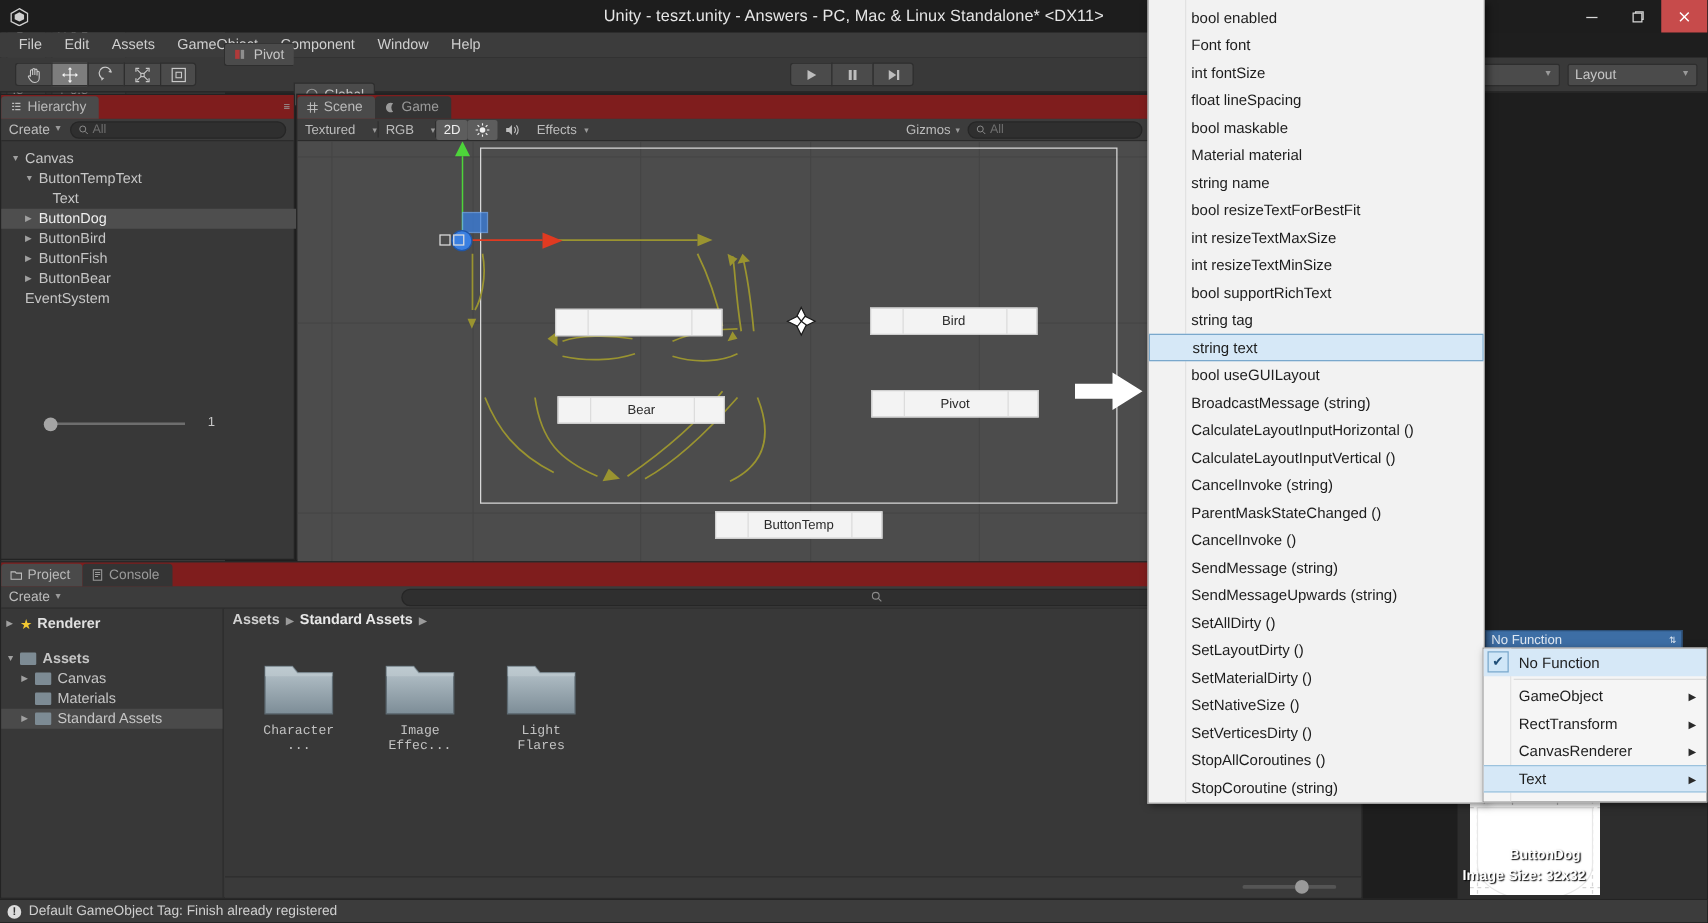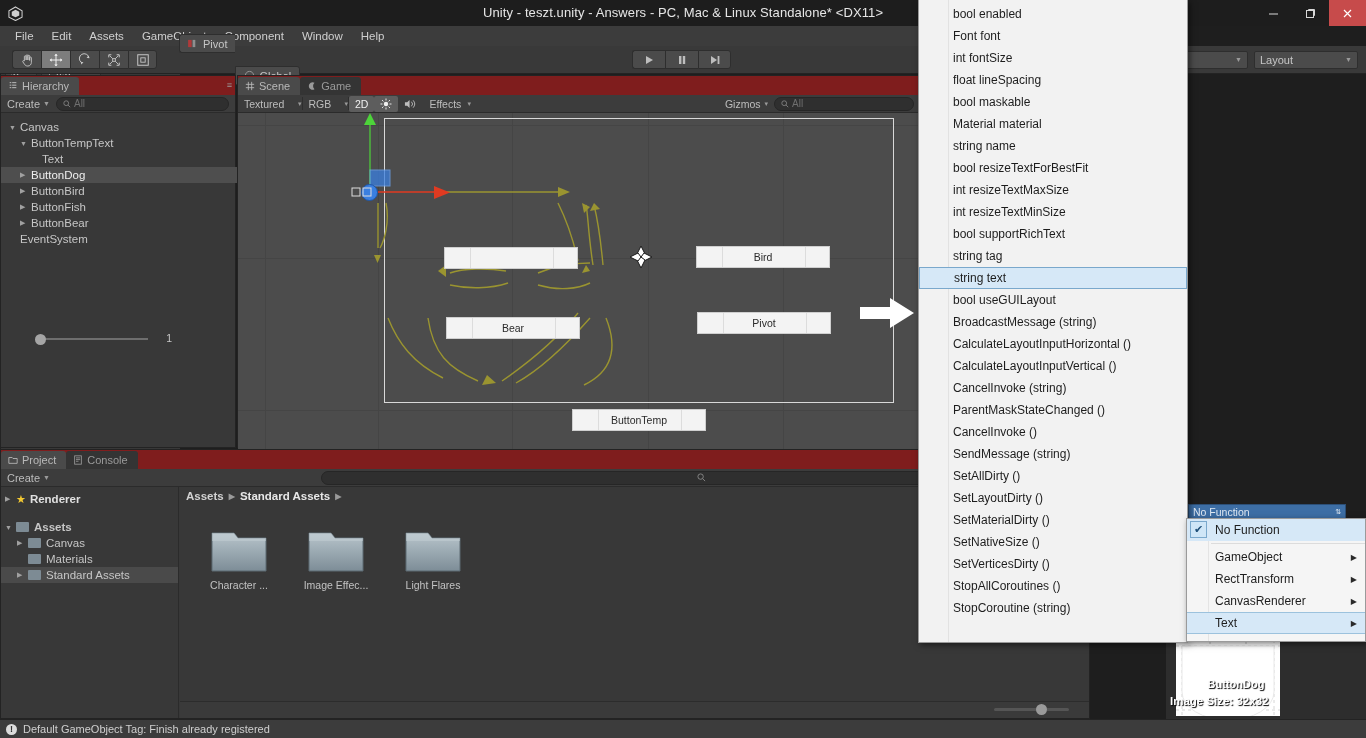--- a/index.html
+++ b/index.html
@@ -106,21 +106,21 @@
   .node .seg{position:absolute;top:0;bottom:0;width:1px;background:#dcdcdc;}
 
   
   #project{left:0;top:449px;width:1090px;height:270px;}
   .pleft{position:absolute;left:0;top:37px;width:178px;bottom:0;background:#383838;border-right:1px solid #2b2b2b;padding-top:4px;}
   .pright{position:absolute;left:179px;top:37px;right:0;bottom:0;background:#383838;}
   .crumb{height:18px;display:flex;align-items:center;gap:5px;padding-left:6px;font-size:11.5px;color:#d2d2d2;font-weight:bold;}
   .crumb .c2{color:#e8e8e8;}
   .crumb .sep{color:#9a9a9a;font-size:8px;}
   .folders{display:flex;gap:23px;padding:20px 0 0 22px;}
-  .folder{width:74px;text-align:center;}
+  .folder{width:74px;text-align:center;font-family:Liberation Mono, monospace;}
   .fico{width:58px;height:48px;margin:0 auto;position:relative;}
   .flabel{font-size:10.5px;color:#c2c2c2;margin-top:6px;}
   .pscroll{position:absolute;left:0;right:0;bottom:0;height:17px;background:#3a3a3a;border-top:1px solid #2c2c2c;}
   .slider{position:absolute;right:20px;top:6px;width:75px;height:3px;background:#555;border-radius:2px;}
   .sknob{position:absolute;right:42px;top:2px;width:11px;height:11px;border-radius:50%;background:#9a9a9a;}
 
   
   #inspector{left:1186px;top:75px;width:180px;height:644px;background:#383838;border-left:1px solid #232323;}
   .insp-tabrow{height:19px;background:#3c3c3c;display:flex;align-items:center;justify-content:flex-end;padding-right:5px;gap:6px;}
   .irow{height:21px;display:flex;align-items:center;gap:4px;padding:0 4px;font-size:10.5px;color:#c8c8c8;}
@@ -882,20 +882,23 @@
         <div class="ctxitem">
           <span>ParentMaskStateChanged ()</span>
         </div>
         <div class="ctxitem">
           <span>CancelInvoke ()</span>
         </div>
         <div class="ctxitem">
           <span>SendMessage (string)</span>
         </div>
         <div class="ctxitem">
+          <span>SendMessageUpwards (string)</span>
+        </div>
+        <div class="ctxitem">
           <span>SetAllDirty ()</span>
         </div>
         <div class="ctxitem">
           <span>SetLayoutDirty ()</span>
         </div>
         <div class="ctxitem">
           <span>SetMaterialDirty ()</span>
         </div>
         <div class="ctxitem">
           <span>SetNativeSize ()</span>

